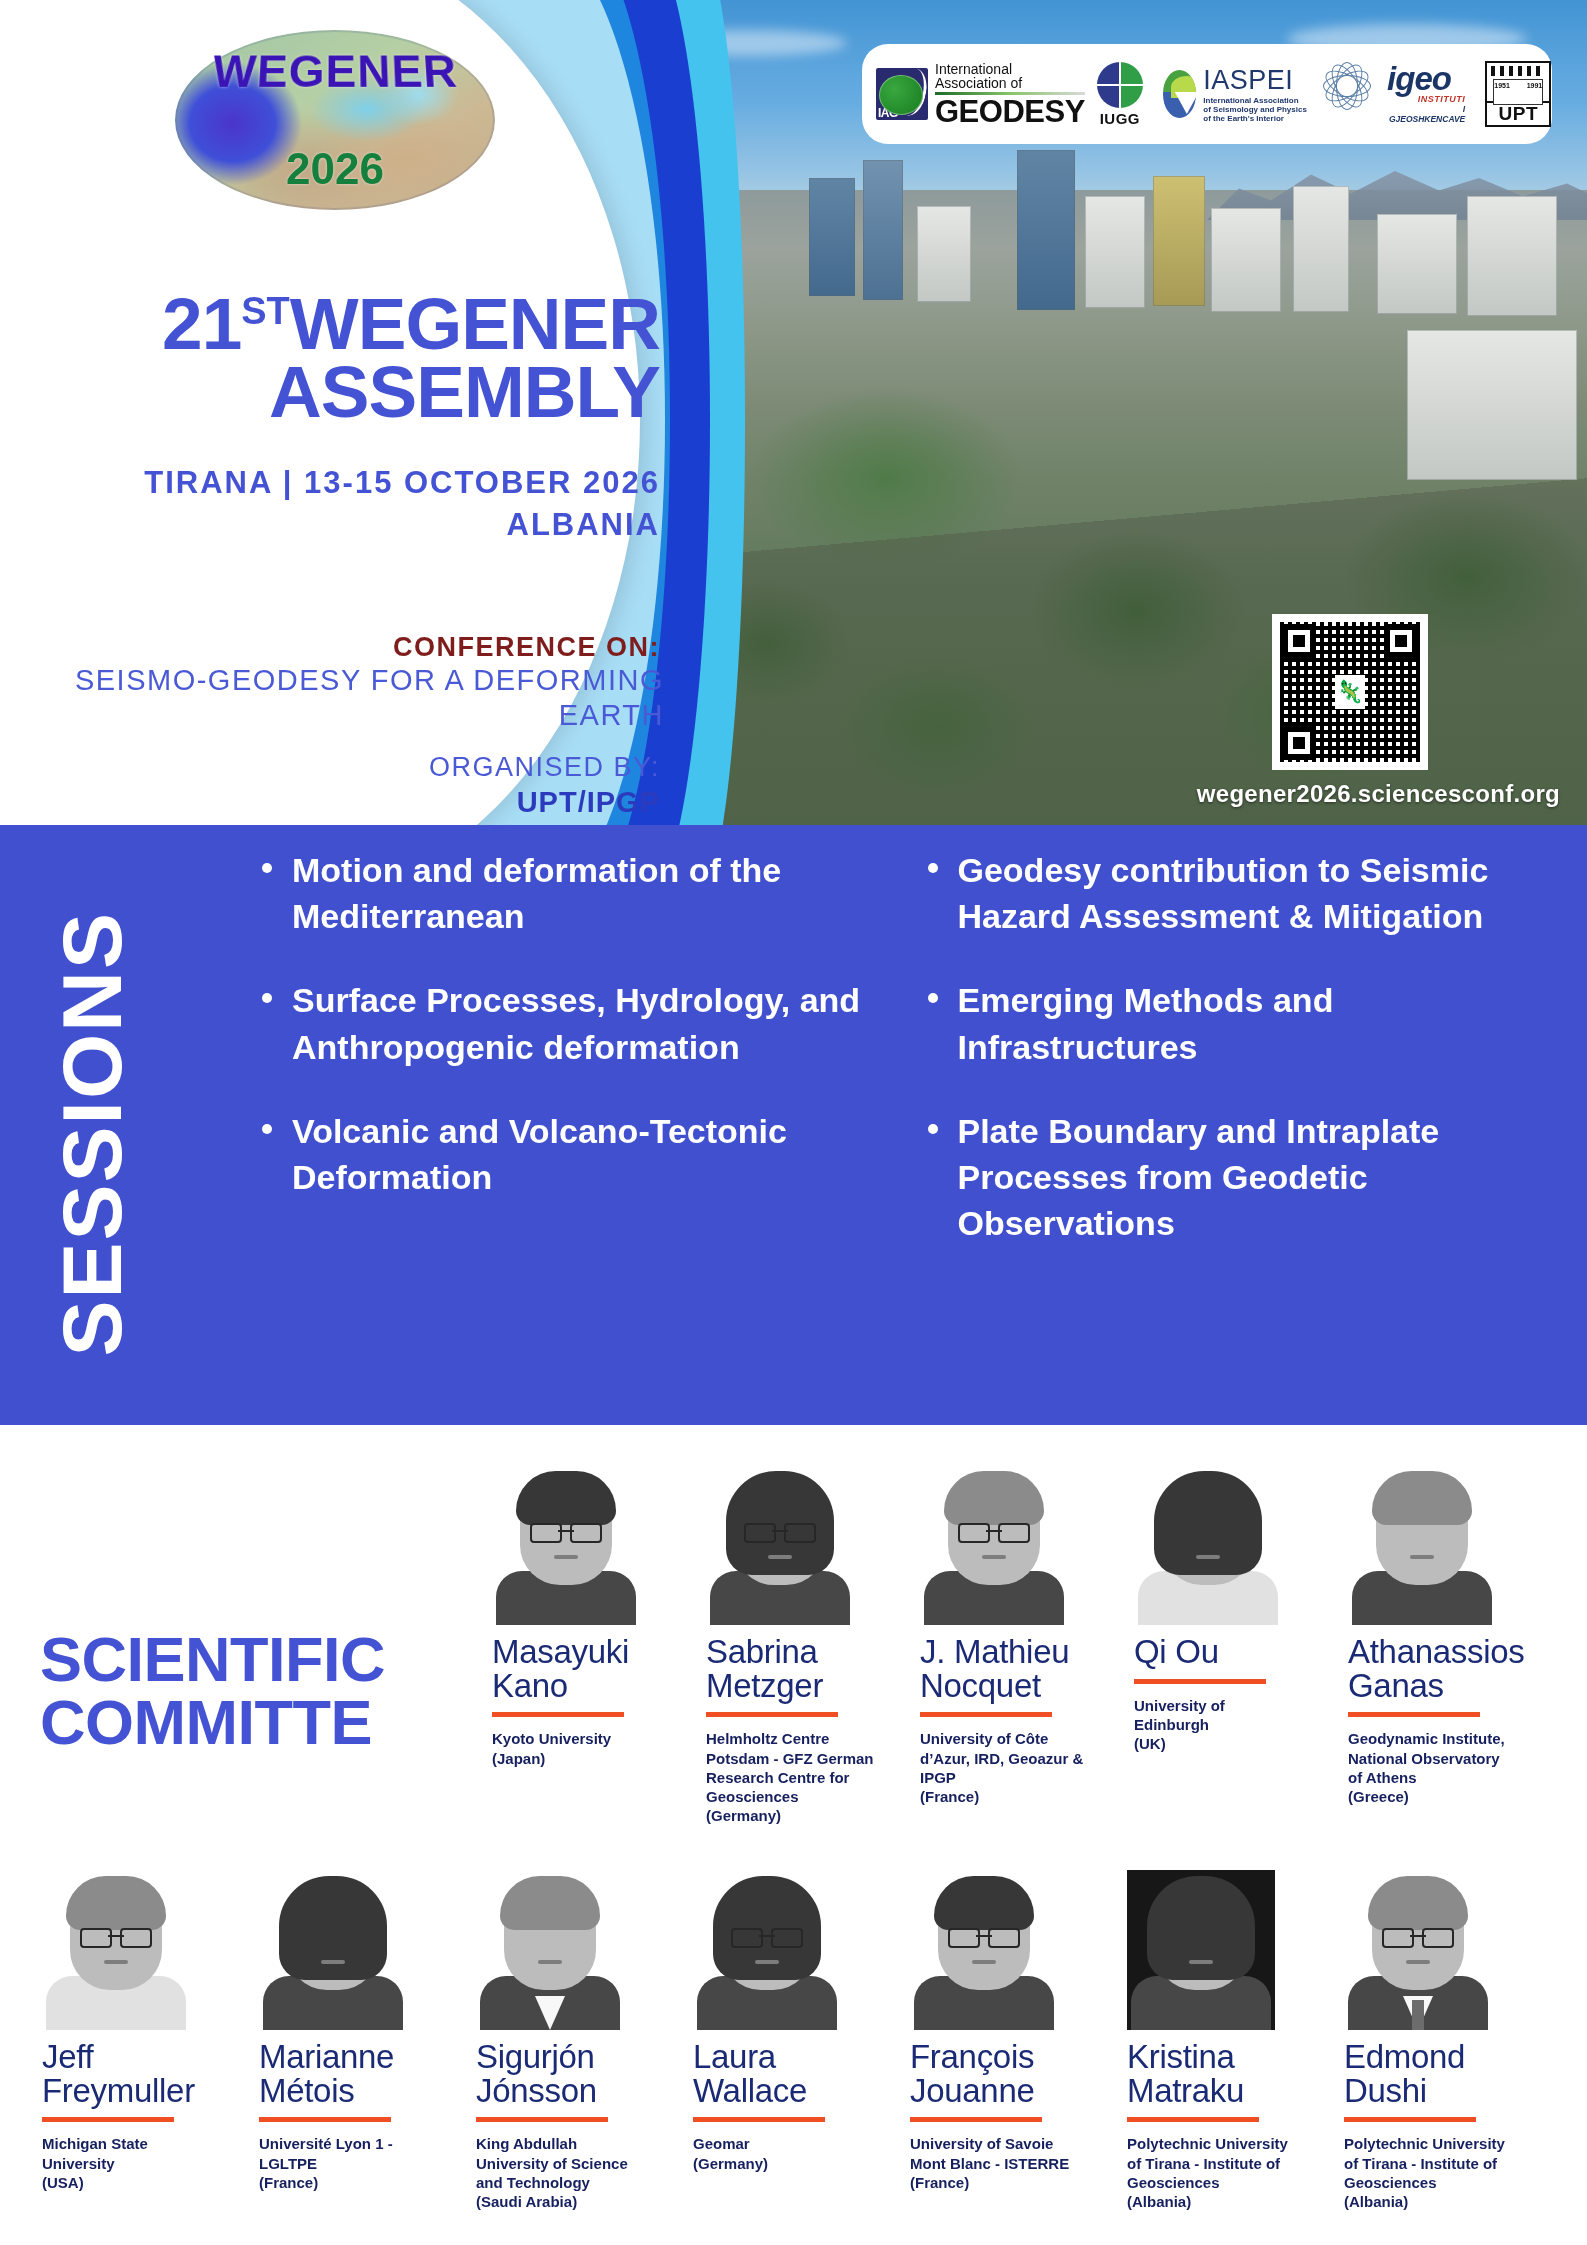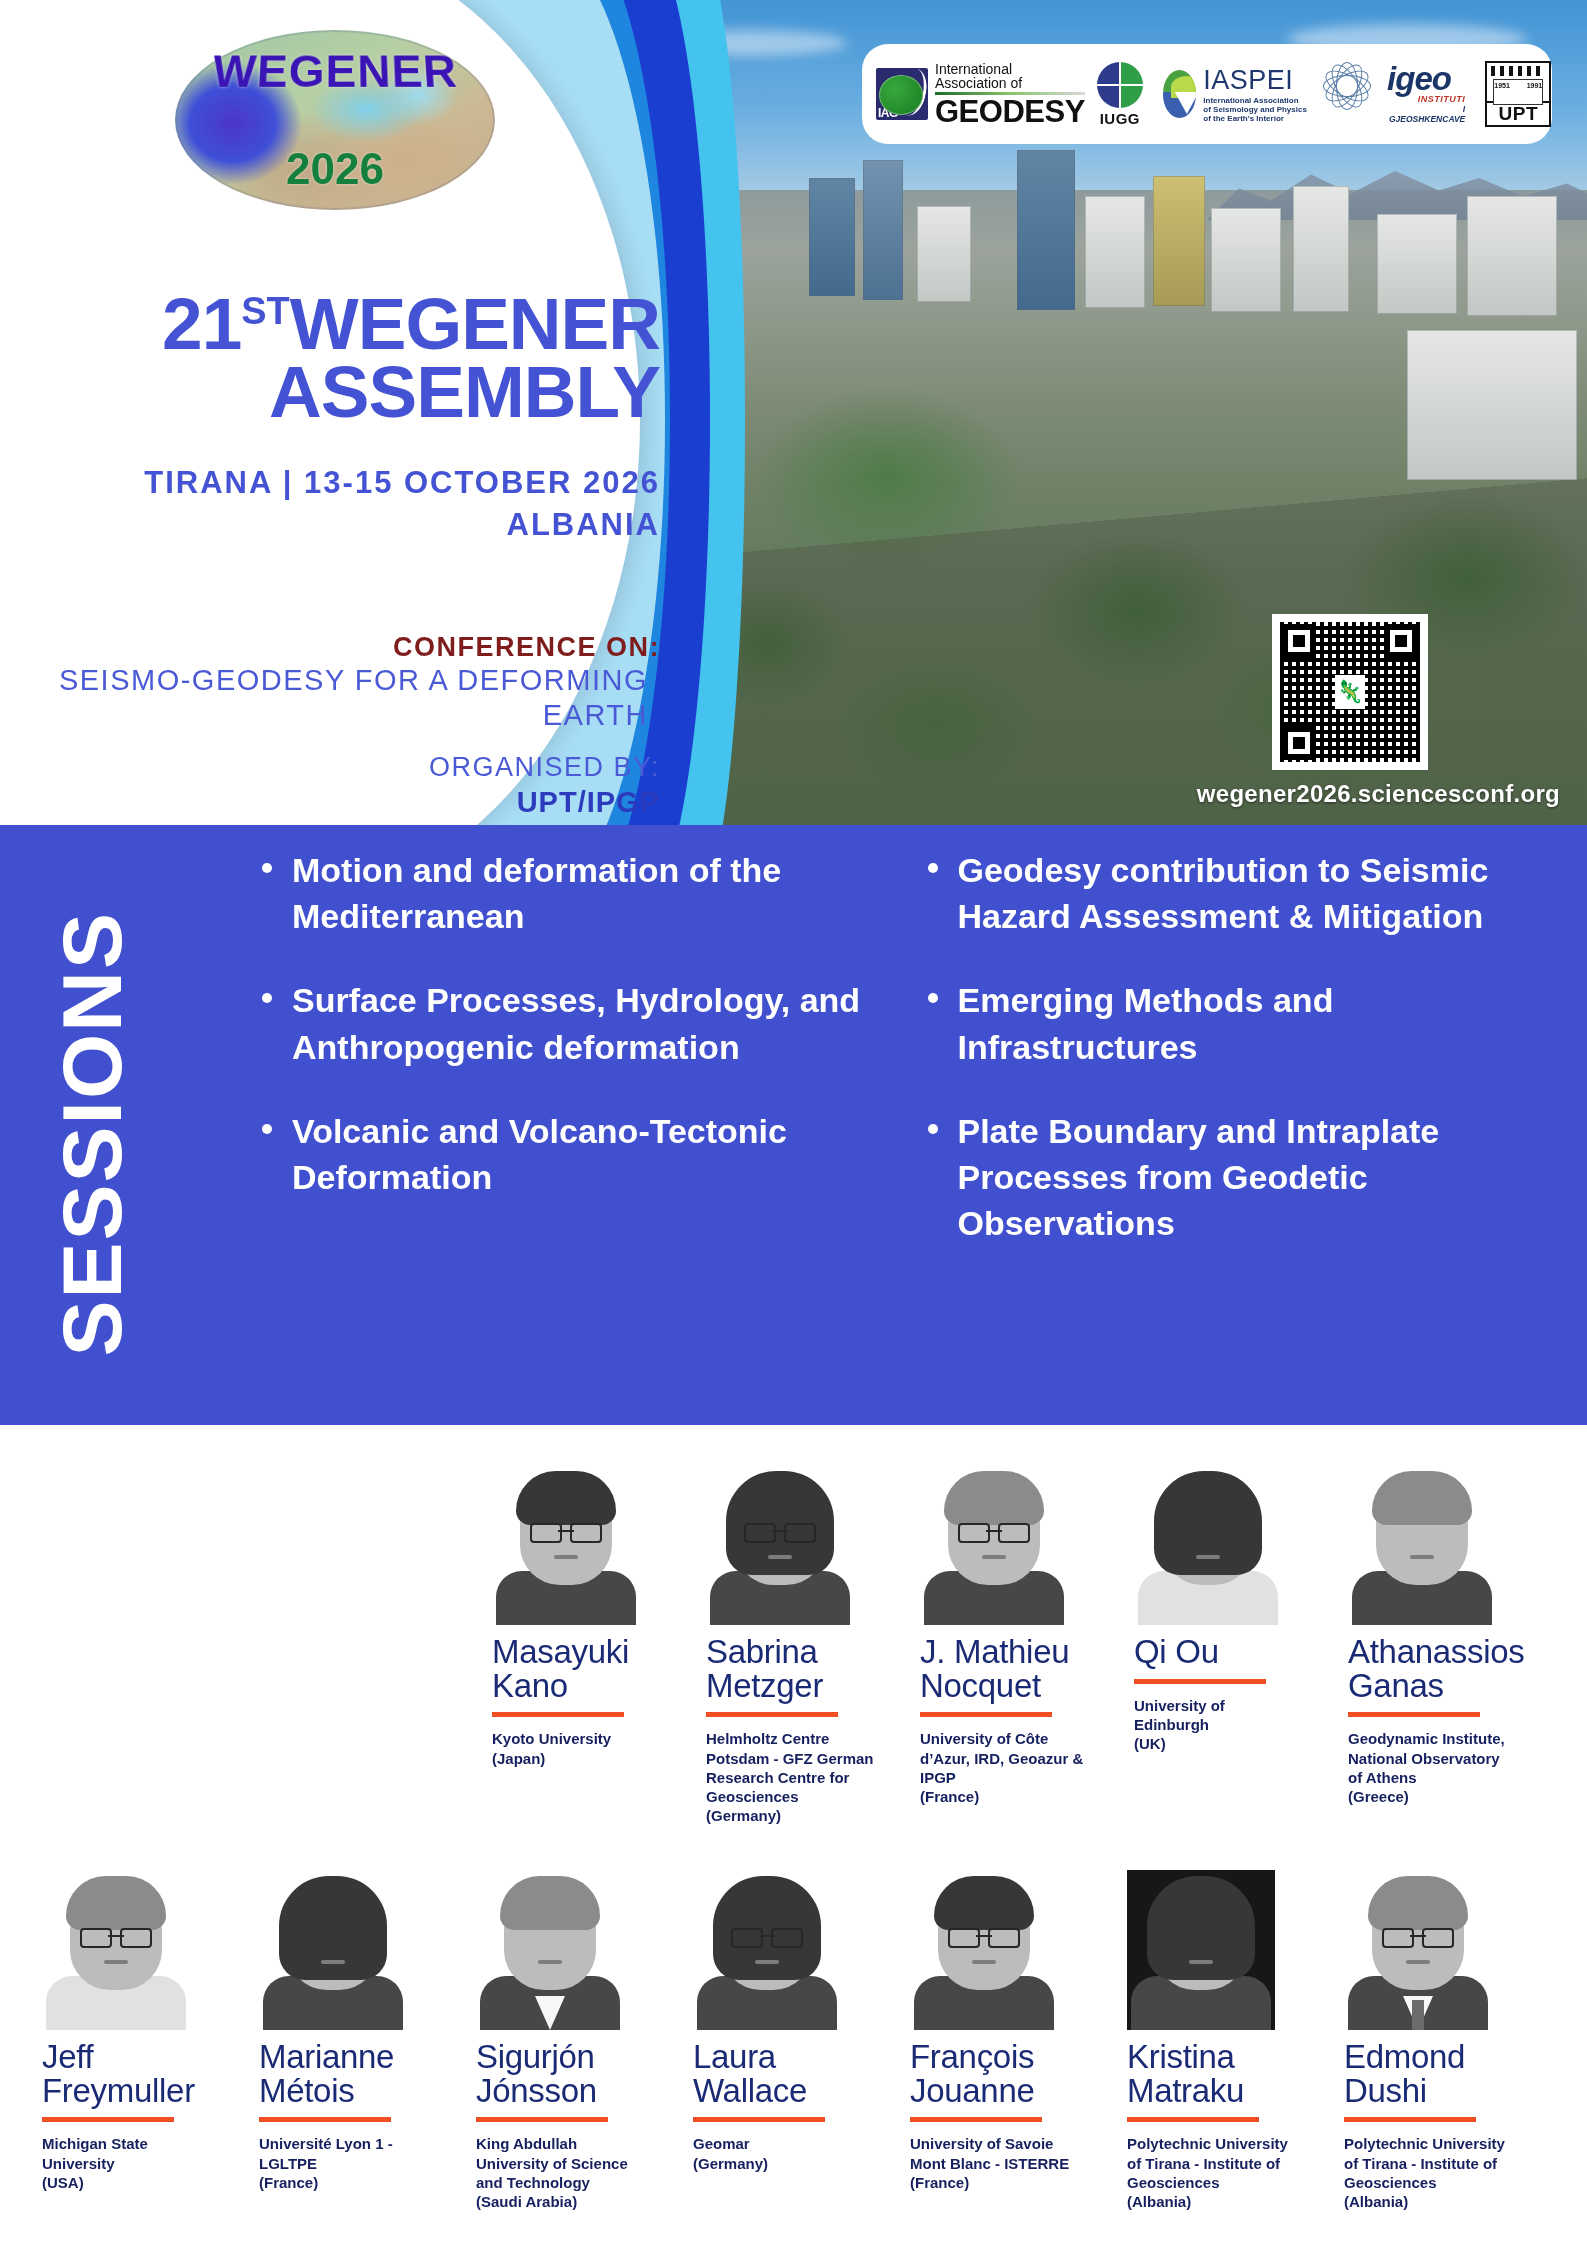--- a/index.html
+++ b/index.html
@@ -141,21 +141,21 @@
   .divider{width:1px;height:56px;background:#cfcfcf;margin:0 10px;}
 
   
   .h-title{position:absolute;left:60px;top:290px;width:600px;text-align:right;
     color:#4453d4;font-weight:800;font-size:73px;line-height:.93;letter-spacing:-1px;}
   .h-title sup{font-size:.52em;vertical-align:super;letter-spacing:0;}
   .h-when{position:absolute;left:60px;top:462px;width:600px;text-align:right;
     color:#4453d4;font-weight:700;font-size:31px;letter-spacing:2px;line-height:1.35;}
   .h-conf-lbl{position:absolute;left:60px;top:632px;width:600px;text-align:right;
     color:#7f1d1d;font-weight:800;font-size:27px;letter-spacing:1.5px;}
-  .h-conf-txt{position:absolute;left:8px;top:663px;width:640px;text-align:right;
+  .h-conf-txt{position:absolute;left:24px;top:663px;width:640px;text-align:right;
     color:#4a5ad6;font-weight:400;font-size:29px;letter-spacing:1.5px;line-height:1.22;}
   .h-org-lbl{position:absolute;left:60px;top:752px;width:600px;text-align:right;
     color:#4a5ad6;font-weight:400;font-size:27px;letter-spacing:1.5px;}
   .h-org-val{position:absolute;left:60px;top:786px;width:600px;text-align:right;
     color:#2c3bbd;font-weight:800;font-size:29px;letter-spacing:1px;}
 
   
   .qrbox{position:absolute;left:1272px;top:614px;width:140px;height:140px;background:#fff;padding:8px;box-sizing:content-box;}
   .qr{width:140px;height:140px;position:relative;
       background-image:
@@ -358,20 +358,24 @@
           <li>Geodesy contribution to Seismic Hazard Assessment &amp; Mitigation</li>
           <li>Emerging Methods and Infrastructures</li>
           <li>Plate Boundary and Intraplate Processes from Geodetic Observations</li>
         </ul>
       </div>
     </div>
   </div>
 
   <div class="committee"></div>
 
+  <div class="sc-title">
+    <div>SCIENTIFIC</div>
+    <div>COMMITTE</div>
+  </div>
 
   <div class="grid-row row1">
 
     <div class="person">
       <div class="photo">
         <div class="body"></div>
         <div class="face" style="bottom:40px;">
           <div class="head">
               <div class="hair"></div>
               <div class="glasses">

